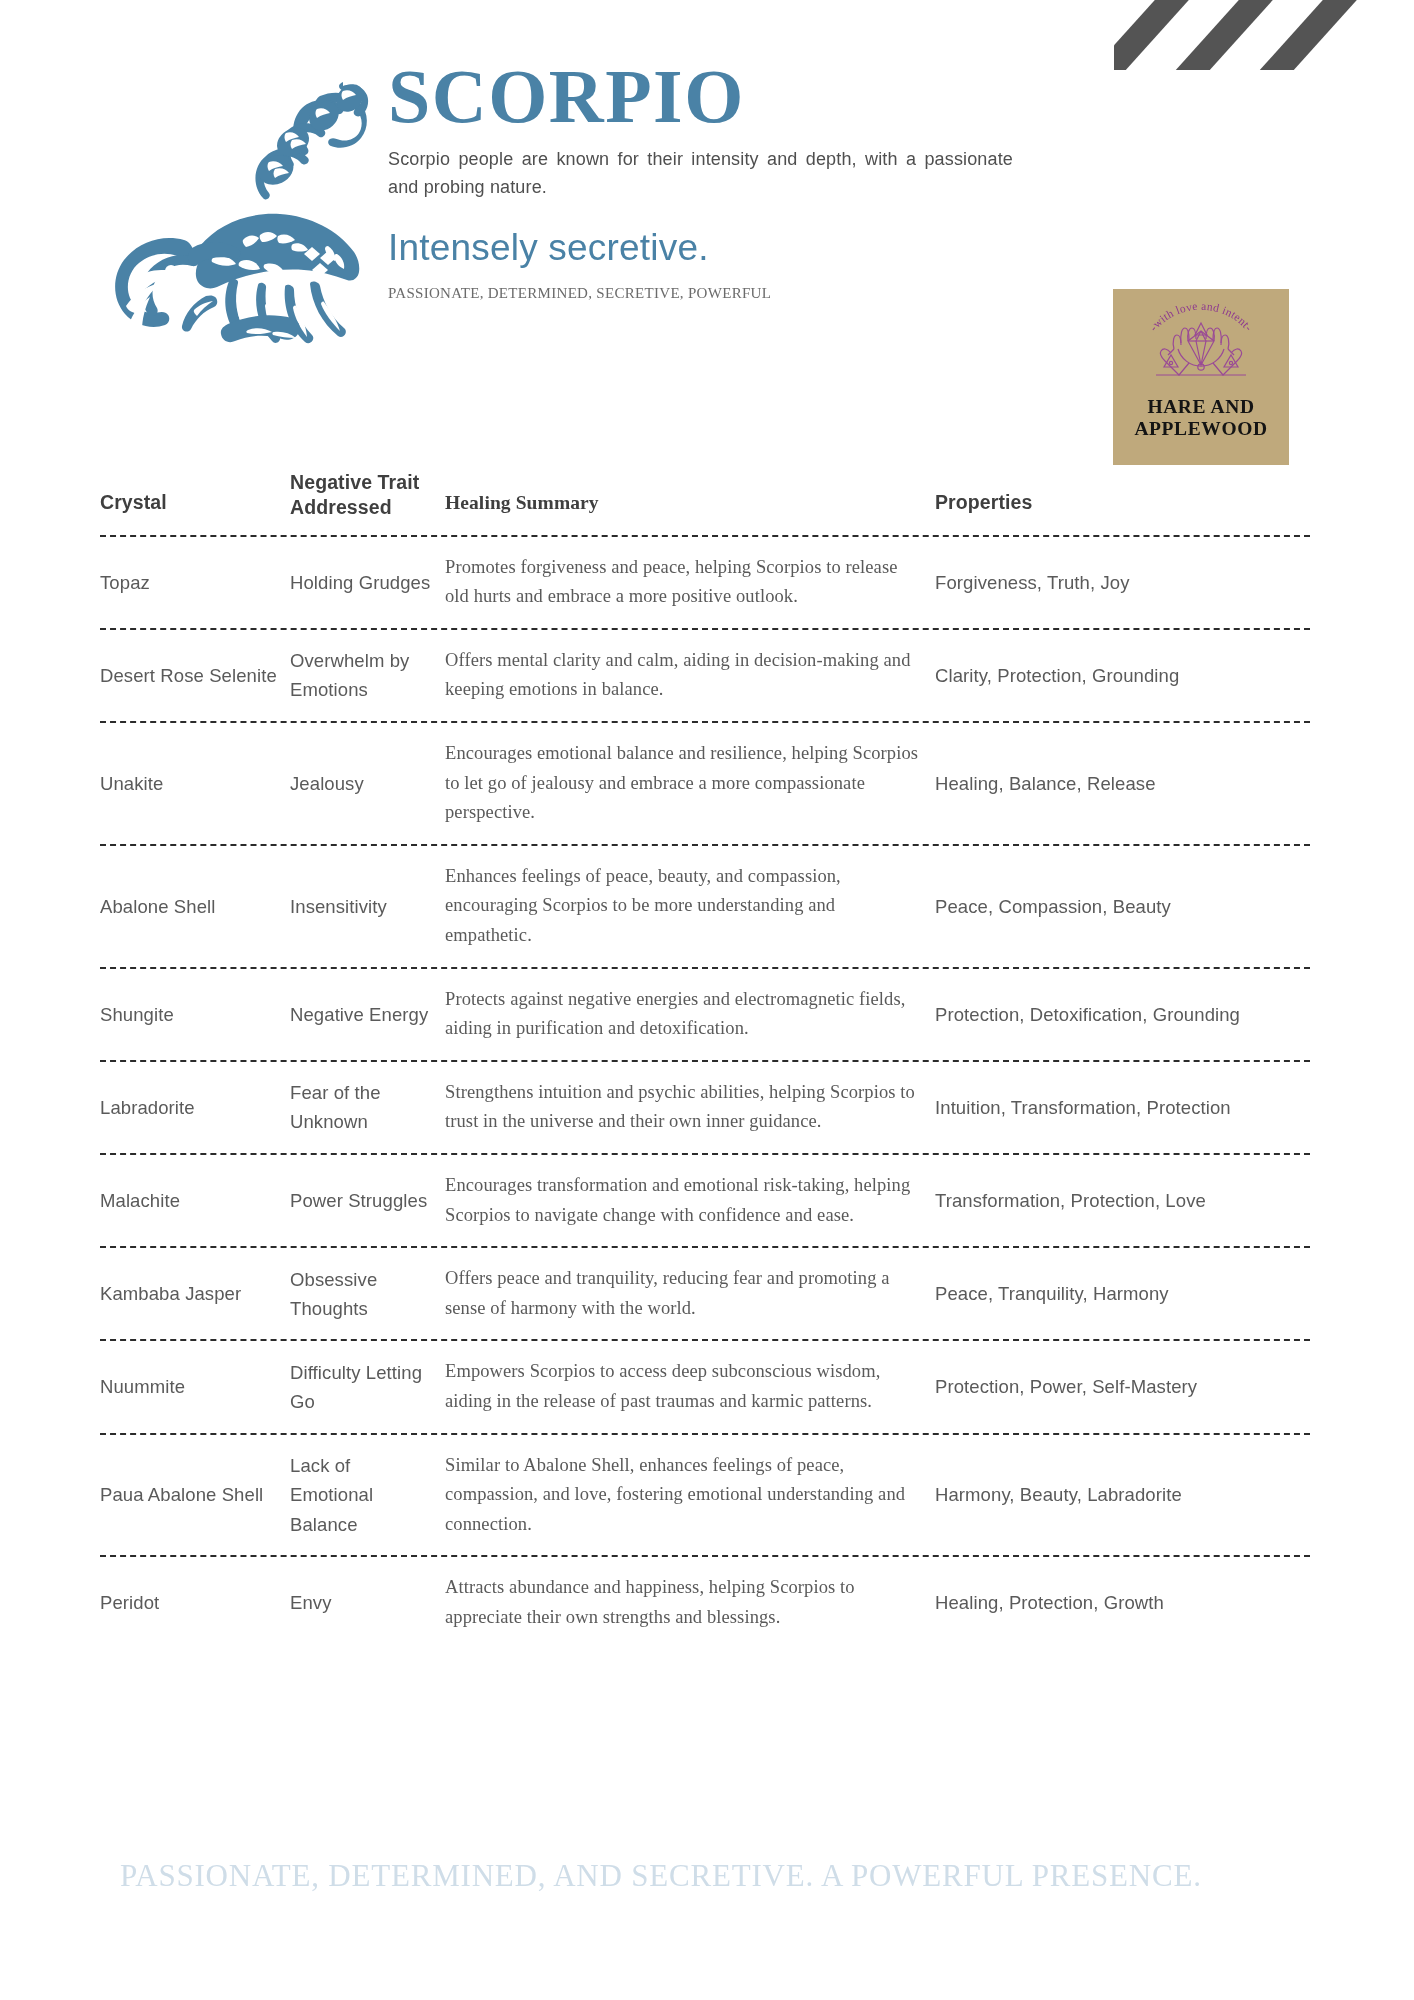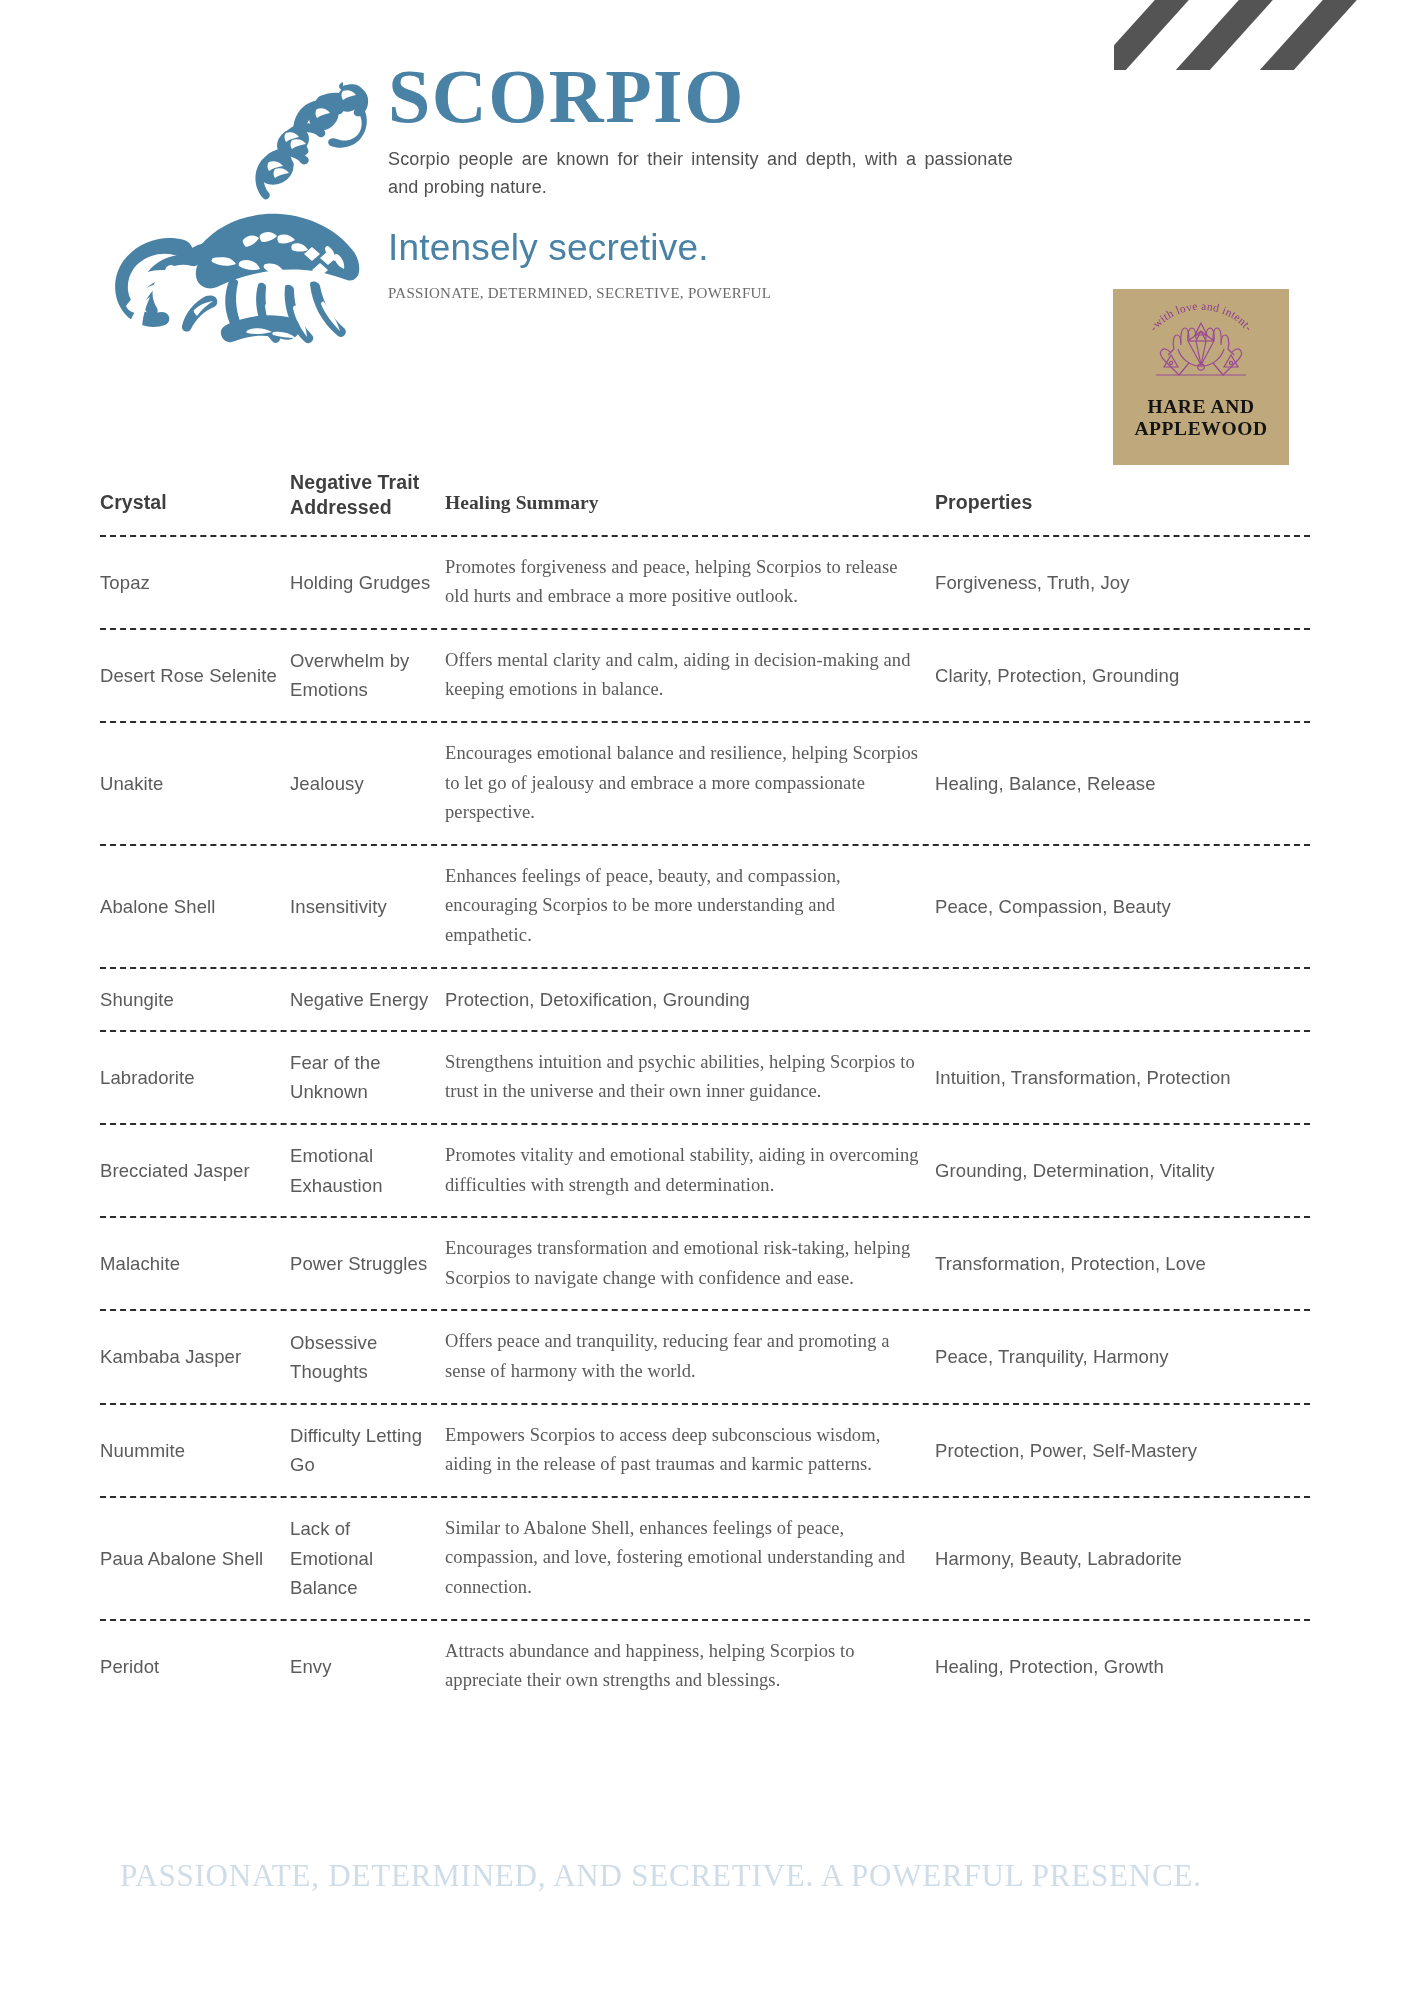--- a/index.html
+++ b/index.html
@@ -359,33 +359,28 @@
       </div>
       <div class="row">
         <div class="col cell col-crystal cell-crystal">Abalone Shell</div>
         <div class="col cell col-trait cell-trait">Insensitivity</div>
         <div class="col cell col-summary cell-summary">Enhances feelings of peace, beauty, and compassion, encouraging Scorpios to be more understanding and empathetic.</div>
         <div class="col cell col-properties cell-properties">Peace, Compassion, Beauty</div>
       </div>
       <div class="row">
         <div class="col cell col-crystal cell-crystal">Shungite</div>
         <div class="col cell col-trait cell-trait">Negative Energy</div>
+        <div class="col cell col-summary cell-summary">Protects against negative energies and electromagnetic fields, aiding in purification and detoxification.</div>
         <div class="col cell col-properties cell-properties">Protection, Detoxification, Grounding</div>
       </div>
       <div class="row">
         <div class="col cell col-crystal cell-crystal">Labradorite</div>
         <div class="col cell col-trait cell-trait">Fear of the Unknown</div>
         <div class="col cell col-summary cell-summary">Strengthens intuition and psychic abilities, helping Scorpios to trust in the universe and their own inner guidance.</div>
         <div class="col cell col-properties cell-properties">Intuition, Transformation, Protection</div>
-      </div>
-      <div class="row">
-        <div class="col cell col-crystal cell-crystal">Brecciated Jasper</div>
-        <div class="col cell col-trait cell-trait">Emotional Exhaustion</div>
-        <div class="col cell col-summary cell-summary">Promotes vitality and emotional stability, aiding in overcoming difficulties with strength and determination.</div>
-        <div class="col cell col-properties cell-properties">Grounding, Determination, Vitality</div>
       </div>
       <div class="row">
         <div class="col cell col-crystal cell-crystal">Malachite</div>
         <div class="col cell col-trait cell-trait">Power Struggles</div>
         <div class="col cell col-summary cell-summary">Encourages transformation and emotional risk-taking, helping Scorpios to navigate change with confidence and ease.</div>
         <div class="col cell col-properties cell-properties">Transformation, Protection, Love</div>
       </div>
       <div class="row">
         <div class="col cell col-crystal cell-crystal">Kambaba Jasper</div>
         <div class="col cell col-trait cell-trait">Obsessive Thoughts</div>

